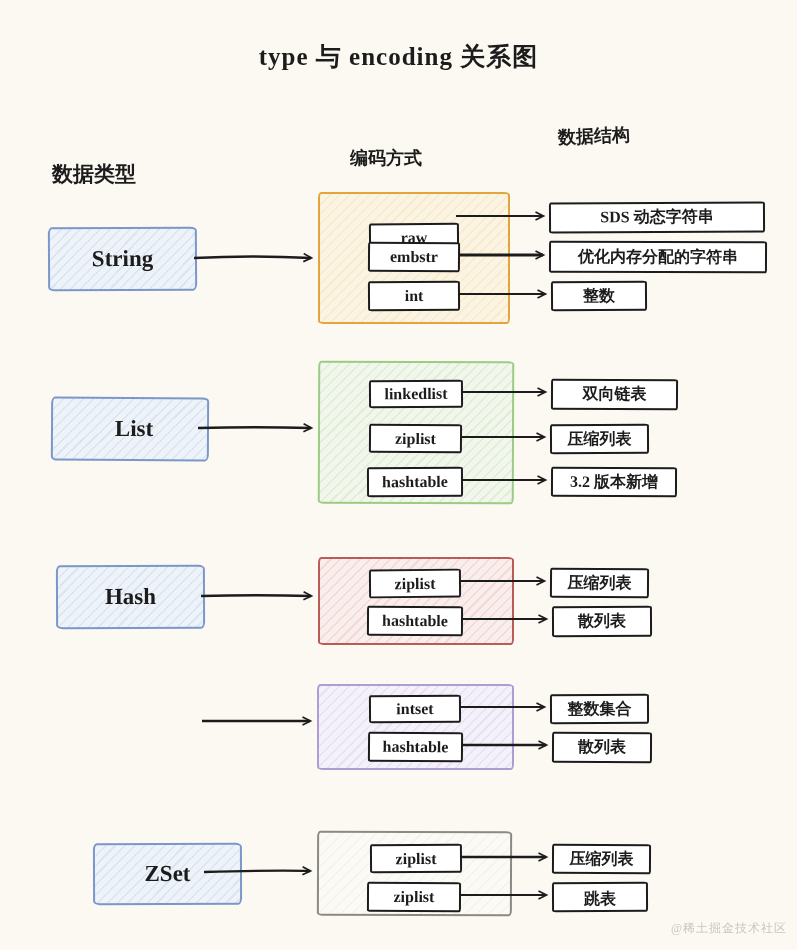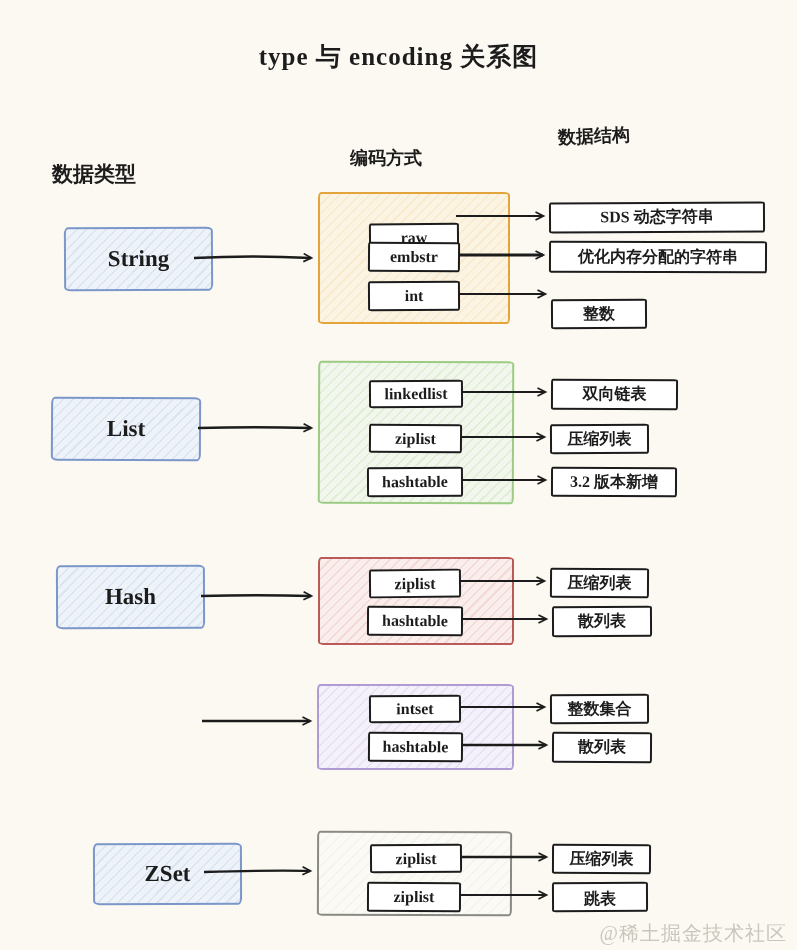--- a/index.html
+++ b/index.html
@@ -58,21 +58,21 @@
     border:2px solid #1c1c1c;
     border-radius:2px 4px 2px 4px / 4px 2px 4px 2px;
     font-size:16px;font-weight:600;
     white-space:nowrap;
     z-index:6;
   }
   .struct-box{font-weight:600;}
   .arrows{left:0;top:0;z-index:5;pointer-events:none;}
   .watermark{
     right:10px;top:920px;
-    font-size:20px;
+    font-size:12px;
     color:#C9C6BD;
     letter-spacing:1px;
   }
 </style>
 </head>
 <body>
 
 <div class="canvas">
 
   <div class="abs title">type 与 encoding 关系图</div>
@@ -101,44 +101,44 @@
     <line x1="459" y1="437" x2="544" y2="437" stroke="#1c1c1c" stroke-width="2.2" marker-end="url(#ah)"></line>
     <line x1="460" y1="480" x2="545" y2="480" stroke="#1c1c1c" stroke-width="2.2" marker-end="url(#ah)"></line>
     <line x1="458" y1="581" x2="544" y2="581" stroke="#1c1c1c" stroke-width="2.2" marker-end="url(#ah)"></line>
     <line x1="460" y1="619" x2="546" y2="619" stroke="#1c1c1c" stroke-width="2.2" marker-end="url(#ah)"></line>
     <line x1="458" y1="707" x2="544" y2="707" stroke="#1c1c1c" stroke-width="2.2" marker-end="url(#ah)"></line>
     <line x1="460" y1="745" x2="546" y2="745" stroke="#1c1c1c" stroke-width="2.4" marker-end="url(#ah)"></line>
     <line x1="459" y1="857" x2="546" y2="857" stroke="#1c1c1c" stroke-width="2.4" marker-end="url(#ah)"></line>
     <line x1="458" y1="895" x2="546" y2="895" stroke="#1c1c1c" stroke-width="2.2" marker-end="url(#ah)"></line>
   </svg>
 
-  <div class="abs type-box" style="left:64px;top:227px;width:145px;height:60px;transform:rotate(-0.3deg);">
+  <div class="abs type-box" style="left:48px;top:227px;width:145px;height:60px;transform:rotate(-0.3deg);">
     <span>String</span>
   </div>
   <div class="abs group-box g-string" style="left:318px;top:192px;width:188px;height:128px;"></div>
   <div class="abs enc-box" style="left:369px;top:203px;width:86px;height:25px;transform:rotate(-0.5deg);margin-top:20px;">
     <span>raw</span>
   </div>
   <div class="abs enc-box" style="left:368px;top:242px;width:88px;height:26px;transform:rotate(0.4deg);">
     <span>embstr</span>
   </div>
   <div class="abs enc-box" style="left:368px;top:281px;width:88px;height:26px;transform:rotate(-0.4deg);">
     <span>int</span>
   </div>
   <div class="abs struct-box" style="left:549px;top:202px;width:212px;height:27px;transform:rotate(-0.3deg);">
     <span>SDS 动态字符串</span>
   </div>
   <div class="abs struct-box" style="left:549px;top:241px;width:214px;height:28px;transform:rotate(0.2deg);">
     <span>优化内存分配的字符串</span>
   </div>
-  <div class="abs struct-box" style="left:551px;top:299px;width:92px;height:26px;transform:rotate(-0.4deg);">
+  <div class="abs struct-box" style="left:551px;top:281px;width:92px;height:26px;transform:rotate(-0.4deg);">
     <span>整数</span>
   </div>
 
-  <div class="abs type-box" style="left:51px;top:397px;width:146px;height:60px;transform:rotate(0.3deg);">
+  <div class="abs type-box" style="left:51px;top:397px;width:146px;height:60px;transform:rotate(0.3deg);padding-left:8px;">
     <span>List</span>
   </div>
   <div class="abs group-box g-list" style="left:318px;top:361px;width:192px;height:139px;transform:rotate(0.2deg);"></div>
   <div class="abs enc-box" style="left:369px;top:380px;width:90px;height:24px;transform:rotate(-0.4deg);">
     <span>linkedlist</span>
   </div>
   <div class="abs enc-box" style="left:369px;top:424px;width:89px;height:25px;transform:rotate(0.4deg);">
     <span>ziplist</span>
   </div>
   <div class="abs enc-box" style="left:367px;top:467px;width:92px;height:26px;transform:rotate(-0.3deg);">

